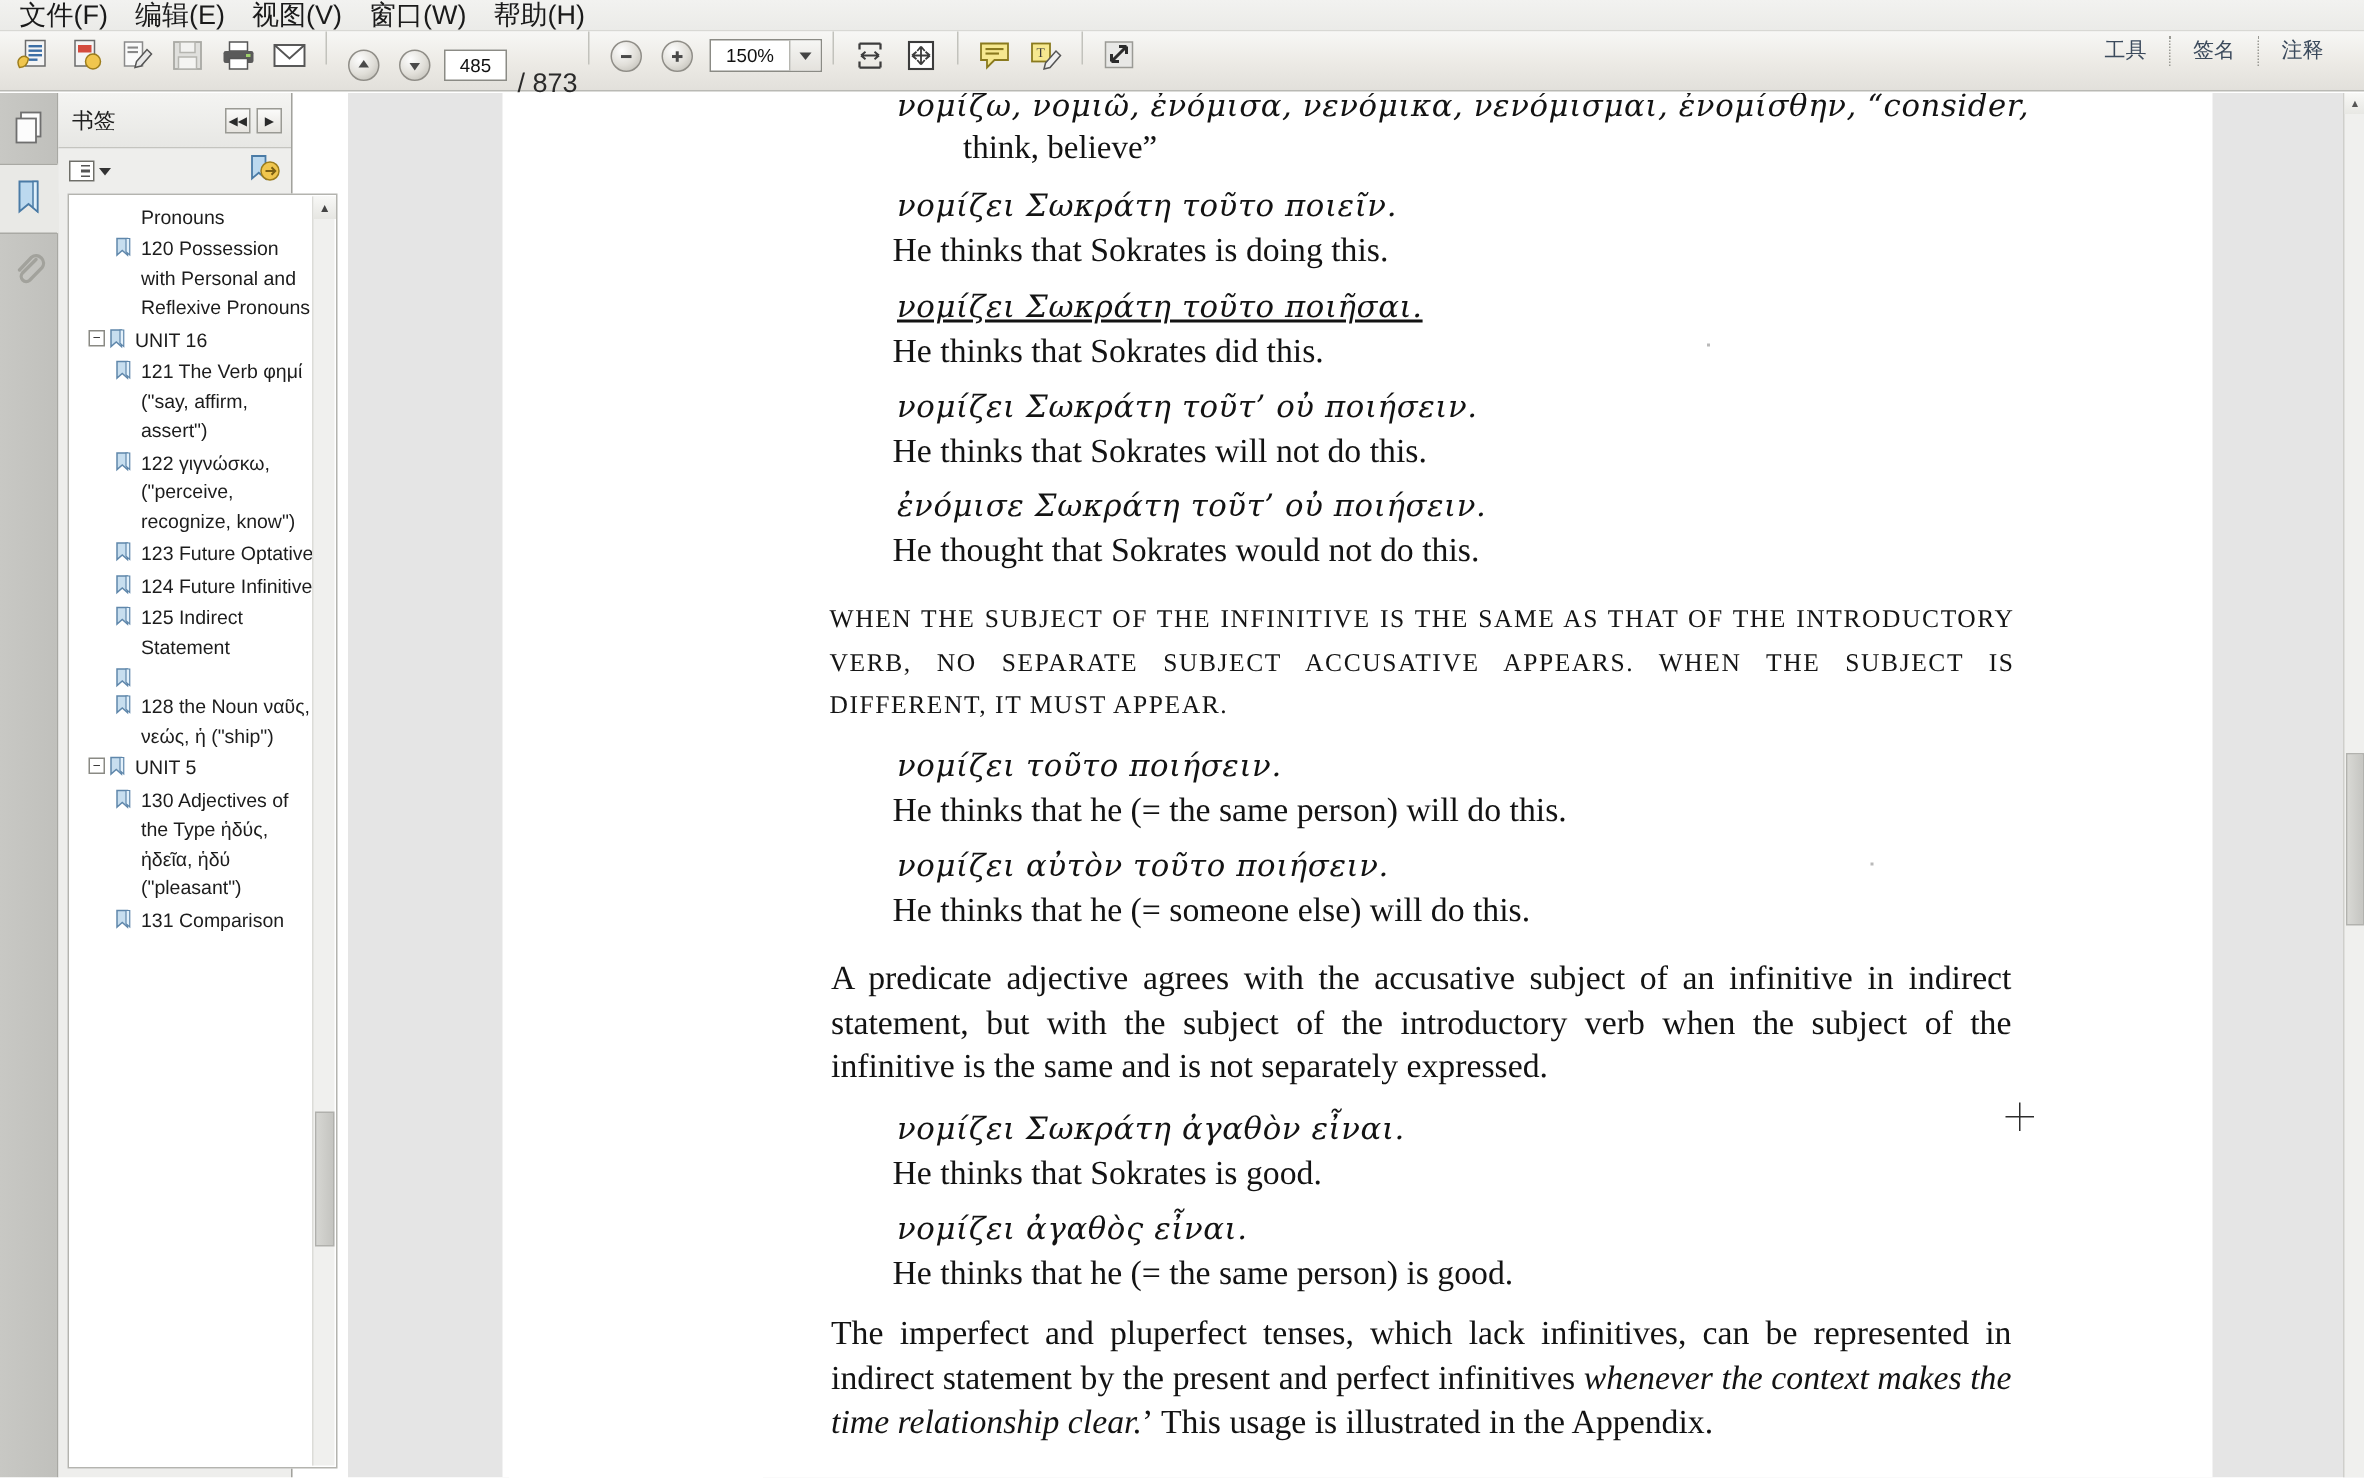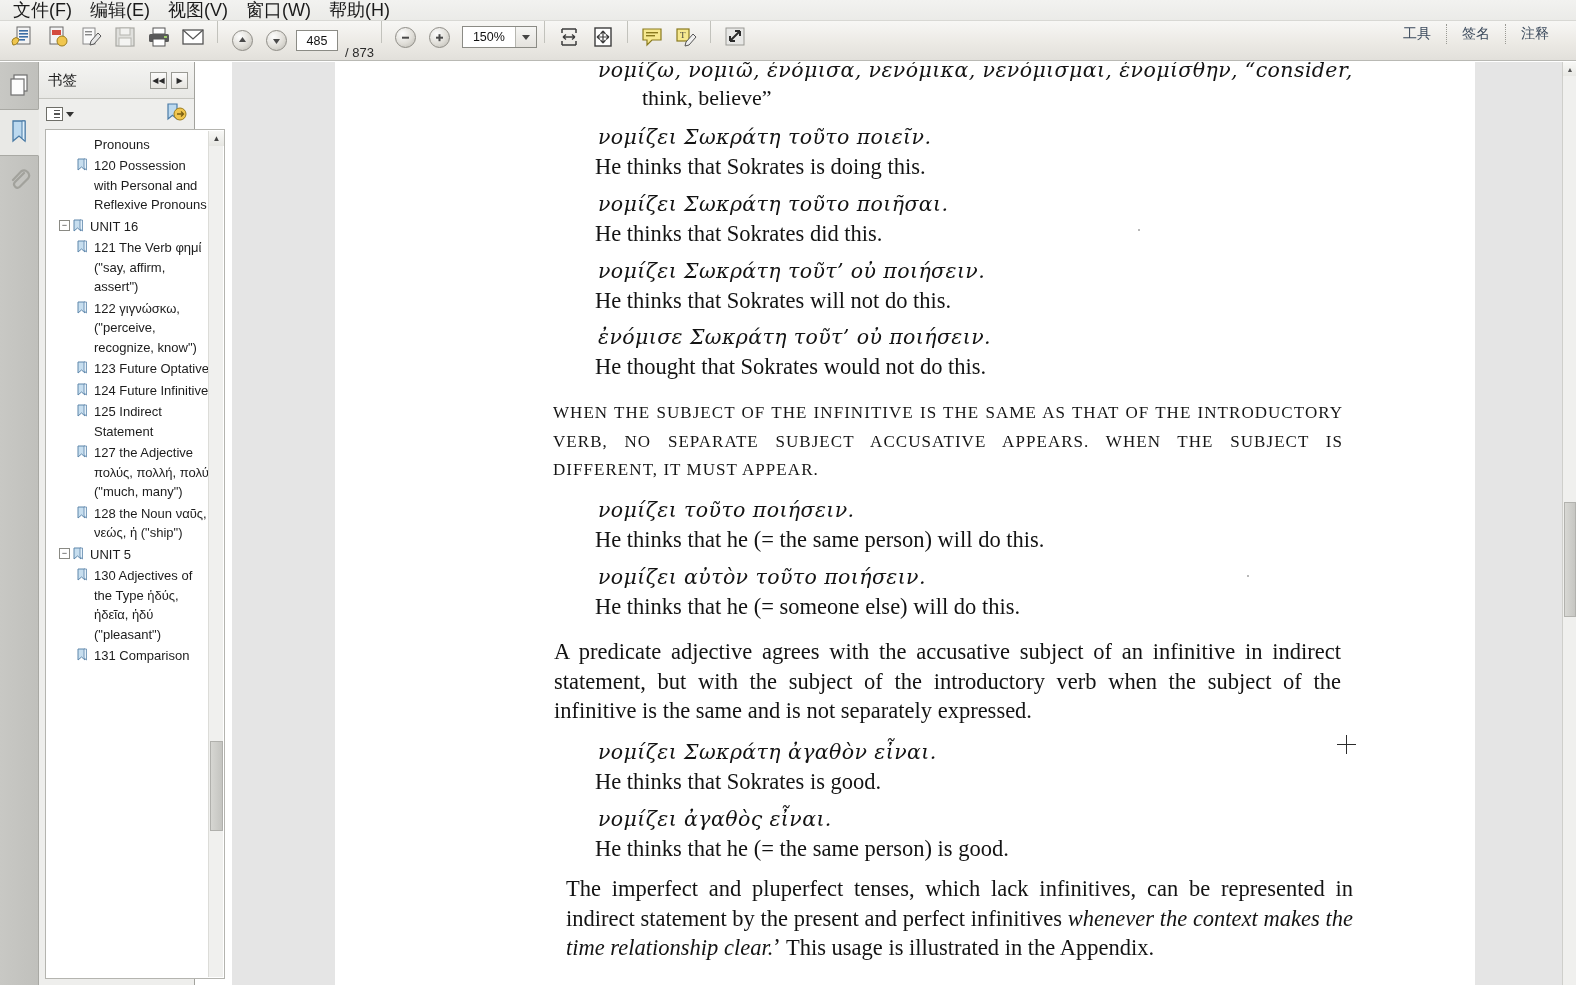--- a/index.html
+++ b/index.html
@@ -62,21 +62,21 @@
     background: #ffffff;
     border: 1px solid #8b8b85;
     font-size: 12.5px;
     color: #111;
     text-align: center;
     line-height: 21px;
     margin-left: 3px;
     box-sizing: border-box;
   }
   .pagetotal {
-    font-size: 13px; color: #2a2a2a;
+    font-size: 18px; color: #2a2a2a;
     margin-left: 7px; white-space: nowrap; margin-top: 24px;
   }
   .zoombox {
     display: flex; align-items: center;
     height: 22px;
     border: 1px solid #8b8b85;
     background: #ffffff;
     margin-left: 5px;
     box-sizing: border-box;
   }
@@ -661,21 +661,20 @@
         </div>
 
 
         <div class="bm-row bm-indent2">
           <span class="bm-ico">
             <svg width="13" height="14" viewBox="0 0 13 14">
                 <path d="M2 1 h7 v11 l-3.5 -3 L2 12 z" fill="#c7deef" stroke="#5f87ab" stroke-width="1"></path>
                 <path d="M8 1 h2.5 v11 l-2.5 -2.2 z" fill="#e3f1fb" stroke="#5f87ab" stroke-width=".8"></path>
               </svg>
           </span>
-          <span class="bm-label">127 the Adjective πολύς, πολλή, πολύ ("much, many")</span>
         </div>
 
         <div class="bm-row bm-indent2">
           <span class="bm-ico">
             <svg width="13" height="14" viewBox="0 0 13 14">
                 <path d="M2 1 h7 v11 l-3.5 -3 L2 12 z" fill="#c7deef" stroke="#5f87ab" stroke-width="1"></path>
                 <path d="M8 1 h2.5 v11 l-2.5 -2.2 z" fill="#e3f1fb" stroke="#5f87ab" stroke-width=".8"></path>
               </svg>
           </span>
           <span class="bm-label">128 the Noun ναῦς, νεώς, ἡ ("ship")</span>
@@ -725,21 +724,21 @@
   <div class="doc-area">
     <div class="page">
       <div class="page-inner">
 
         <div class="blk gk" style="left:263px; top:-4px;">νομίζω,  νομιῶ,  ἐνόμισα,  νενόμικα,  νενόμισμαι,  ἐνομίσθην,  “consider,</div>
         <div class="blk en" style="left:307px; top:23px; font-size:22px;">think, believe”</div>
 
         <div class="blk gk" style="left:263px; top:63px;">νομίζει Σωκράτη τοῦτο ποιεῖν.</div>
         <div class="blk en" style="left:260px; top:92px;">He thinks that Sokrates is doing this.</div>
 
-        <div class="blk gk" style="left:263px; top:130px;">νομίζει Σωκράτη τοῦτο ποιῆσαι.</div>
+        <div class="blk gk" style="left:263px; top:130px;text-decoration:underline;">νομίζει Σωκράτη τοῦτο ποιῆσαι.</div>
         <div class="blk en" style="left:260px; top:159px;font-family:Liberation Serif, serif;">He thinks that Sokrates did this.</div>
 
         <div class="blk gk" style="left:263px; top:197px;">νομίζει Σωκράτη τοῦτ’ οὐ  ποιήσειν.</div>
         <div class="blk en" style="left:260px; top:226px;">He thinks that Sokrates will not do this.</div>
 
         <div class="blk gk" style="left:263px; top:263px;">ἐνόμισε Σωκράτη τοῦτ’ οὐ  ποιήσειν.</div>
         <div class="blk en" style="left:260px; top:292px;">He thought that Sokrates would not do this.</div>
 
         <div class="blk smallcaps" style="left:218px; top:337px; width:790px;">WHEN THE SUBJECT OF THE INFINITIVE IS THE SAME AS THAT OF THE INTRODUCTORY VERB, NO SEPARATE SUBJECT ACCUSATIVE APPEARS.  WHEN THE SUBJECT IS DIFFERENT, IT MUST APPEAR.</div>
 
@@ -750,21 +749,21 @@
         <div class="blk en" style="left:260px; top:532px;">He thinks that he (= someone else) will do this.</div>
 
         <div class="blk para" style="left:219px; top:575px; width:787px;">A predicate adjective agrees with the accusative subject of an infinitive in indirect statement, but with the subject of the introductory verb when the subject of the infinitive is the same and is not separately expressed.</div>
 
         <div class="blk gk" style="left:263px; top:678px;">νομίζει Σωκράτη ἀγαθὸν εἶναι.</div>
         <div class="blk en" style="left:260px; top:707px;">He thinks that Sokrates is good.</div>
 
         <div class="blk gk" style="left:263px; top:745px;">νομίζει ἀγαθὸς εἶναι.</div>
         <div class="blk en" style="left:260px; top:774px;">He thinks that he (= the same person) is good.</div>
 
-        <div class="blk para" style="left:219px; top:812px; width:787px;margin-left:12px;"><span>The imperfect and pluperfect tenses, which lack infinitives, can be represented in indirect statement by the present and perfect infinitives </span><i>whenever the context makes the time relationship clear.</i><span>ʼ This usage is illustrated in the Appendix.</span></div>
+        <div class="blk para" style="left:219px; top:812px; width:787px;"><span>The imperfect and pluperfect tenses, which lack infinitives, can be represented in indirect statement by the present and perfect infinitives </span><i>whenever the context makes the time relationship clear.</i><span>ʼ This usage is illustrated in the Appendix.</span></div>
 
         <span class="tiny-speck" style="left:803px; top:167px;"></span>
         <span class="tiny-speck" style="left:912px; top:513px;"></span>
       </div>
     </div>
 
     <div class="crosshair" style="left:1105px; top:673px;"></div>
   </div>
 
   <div class="doc-vscroll">

